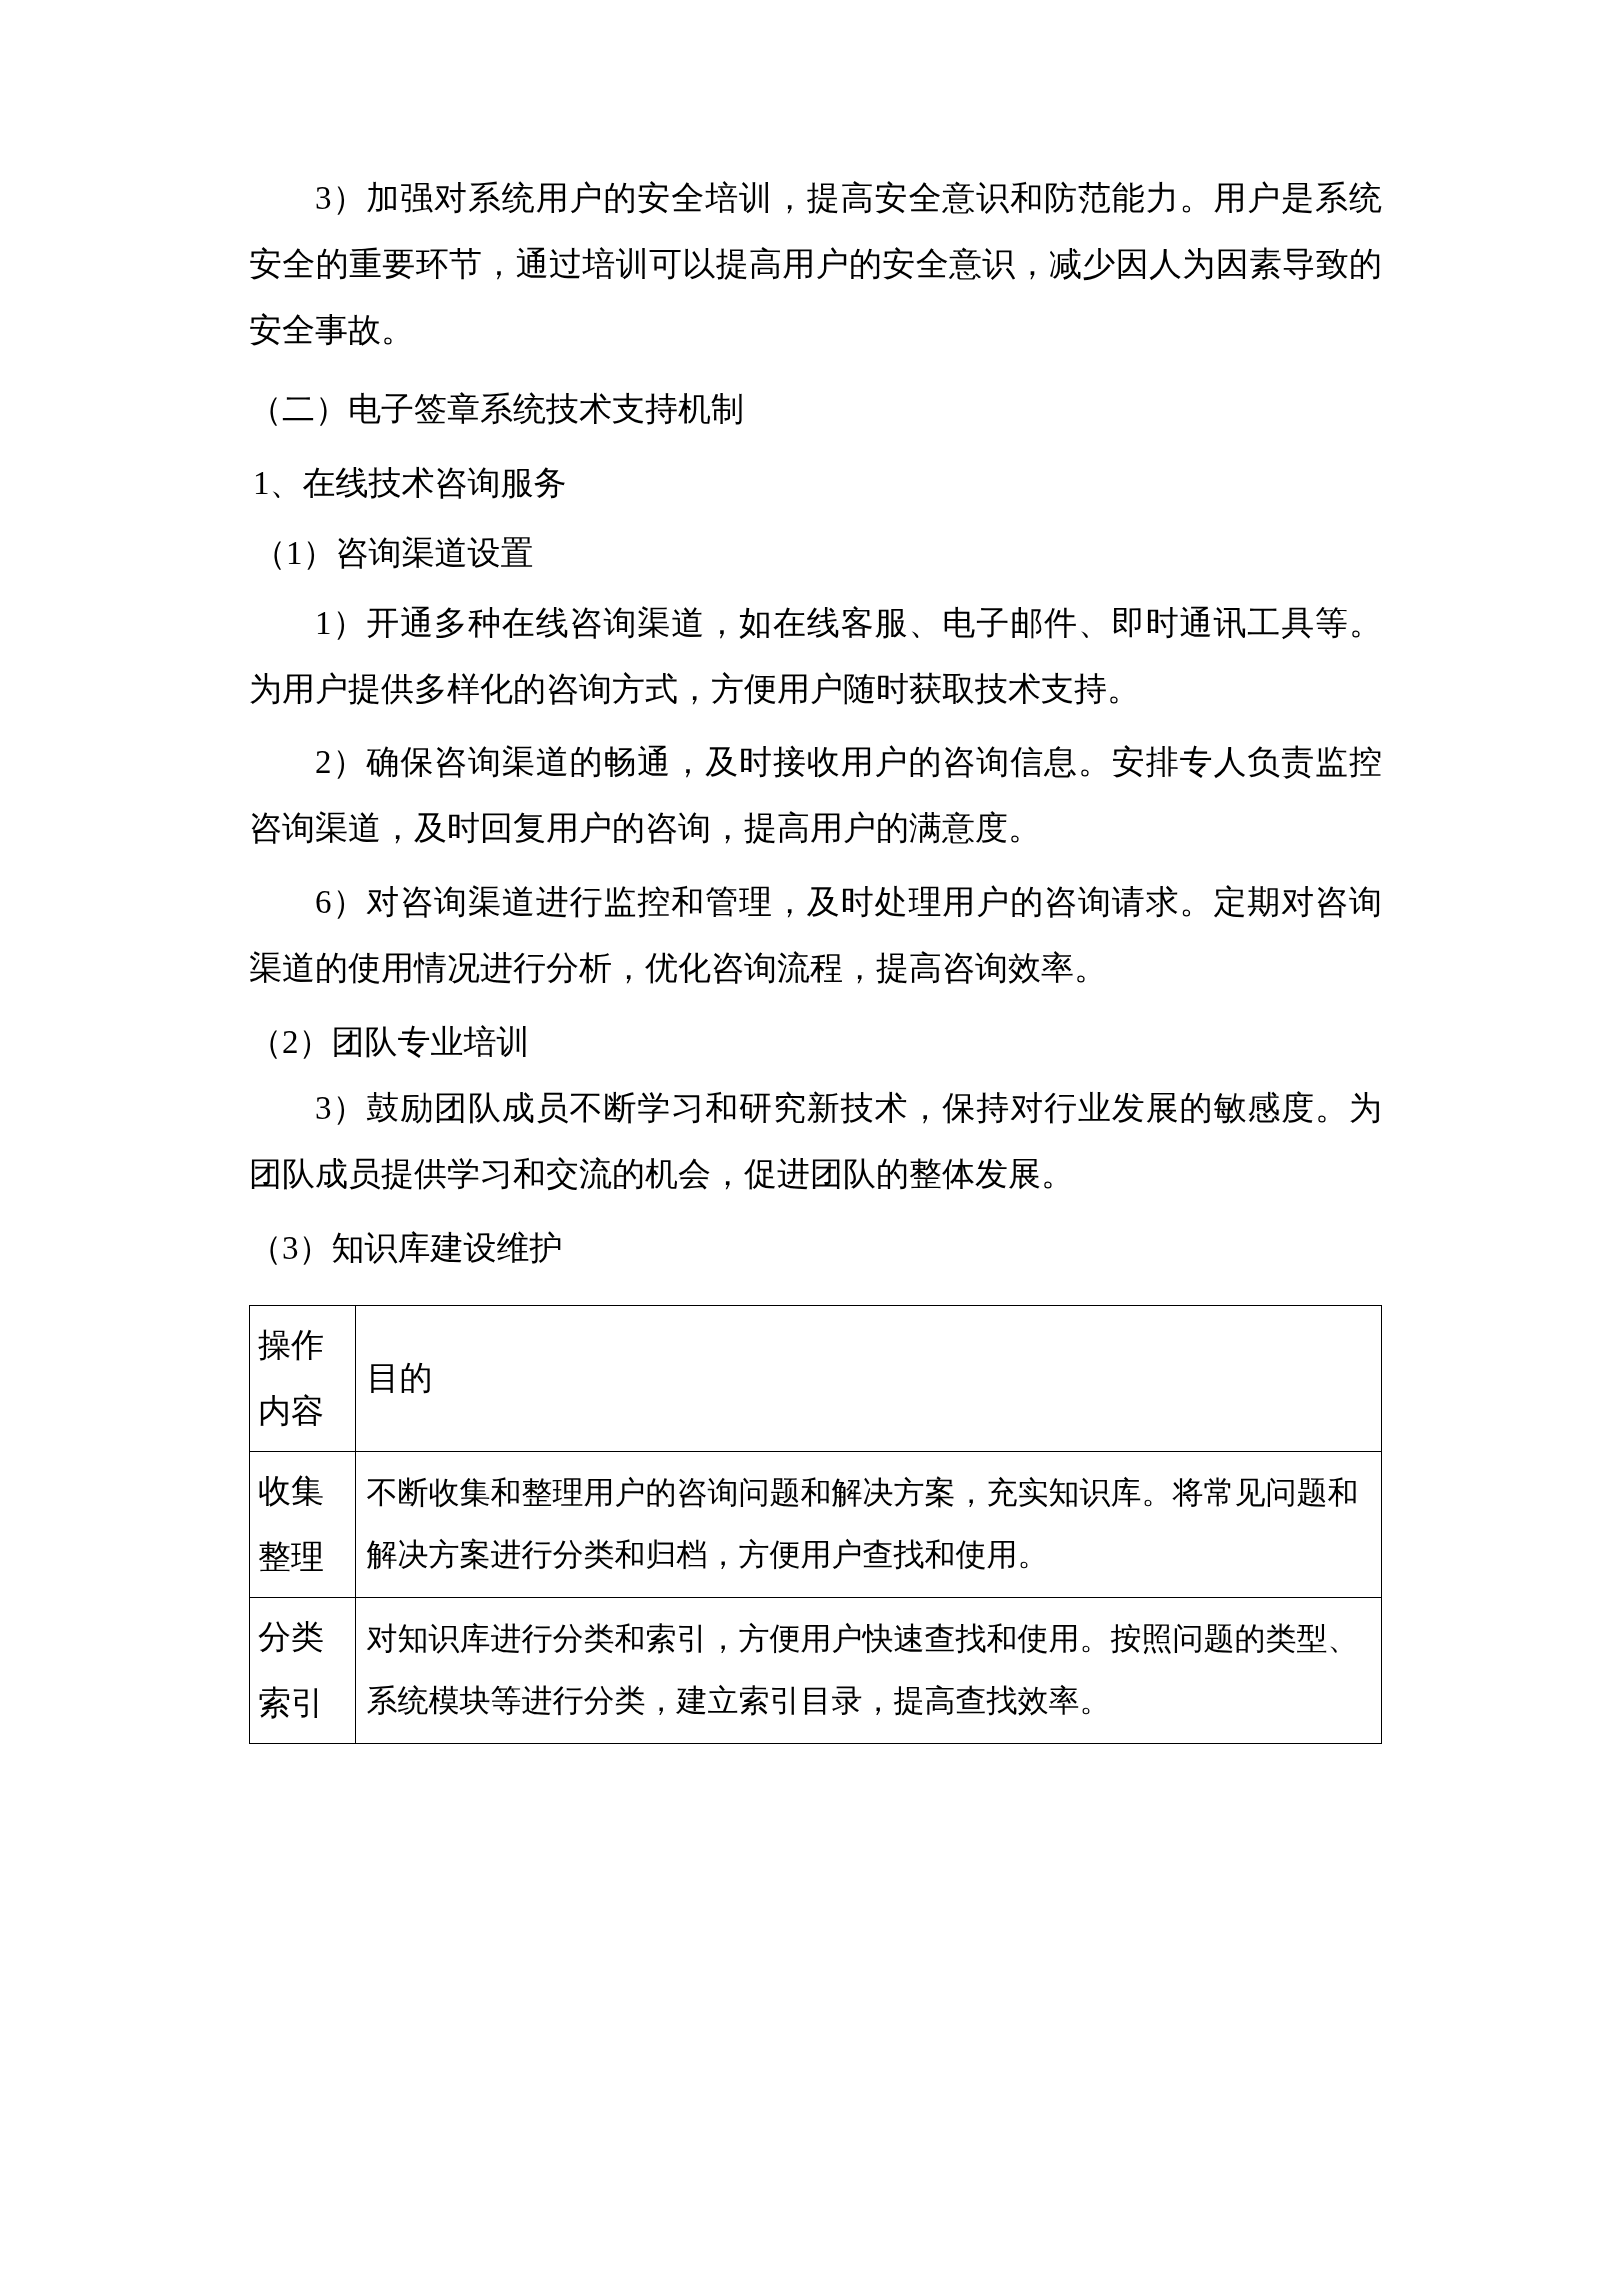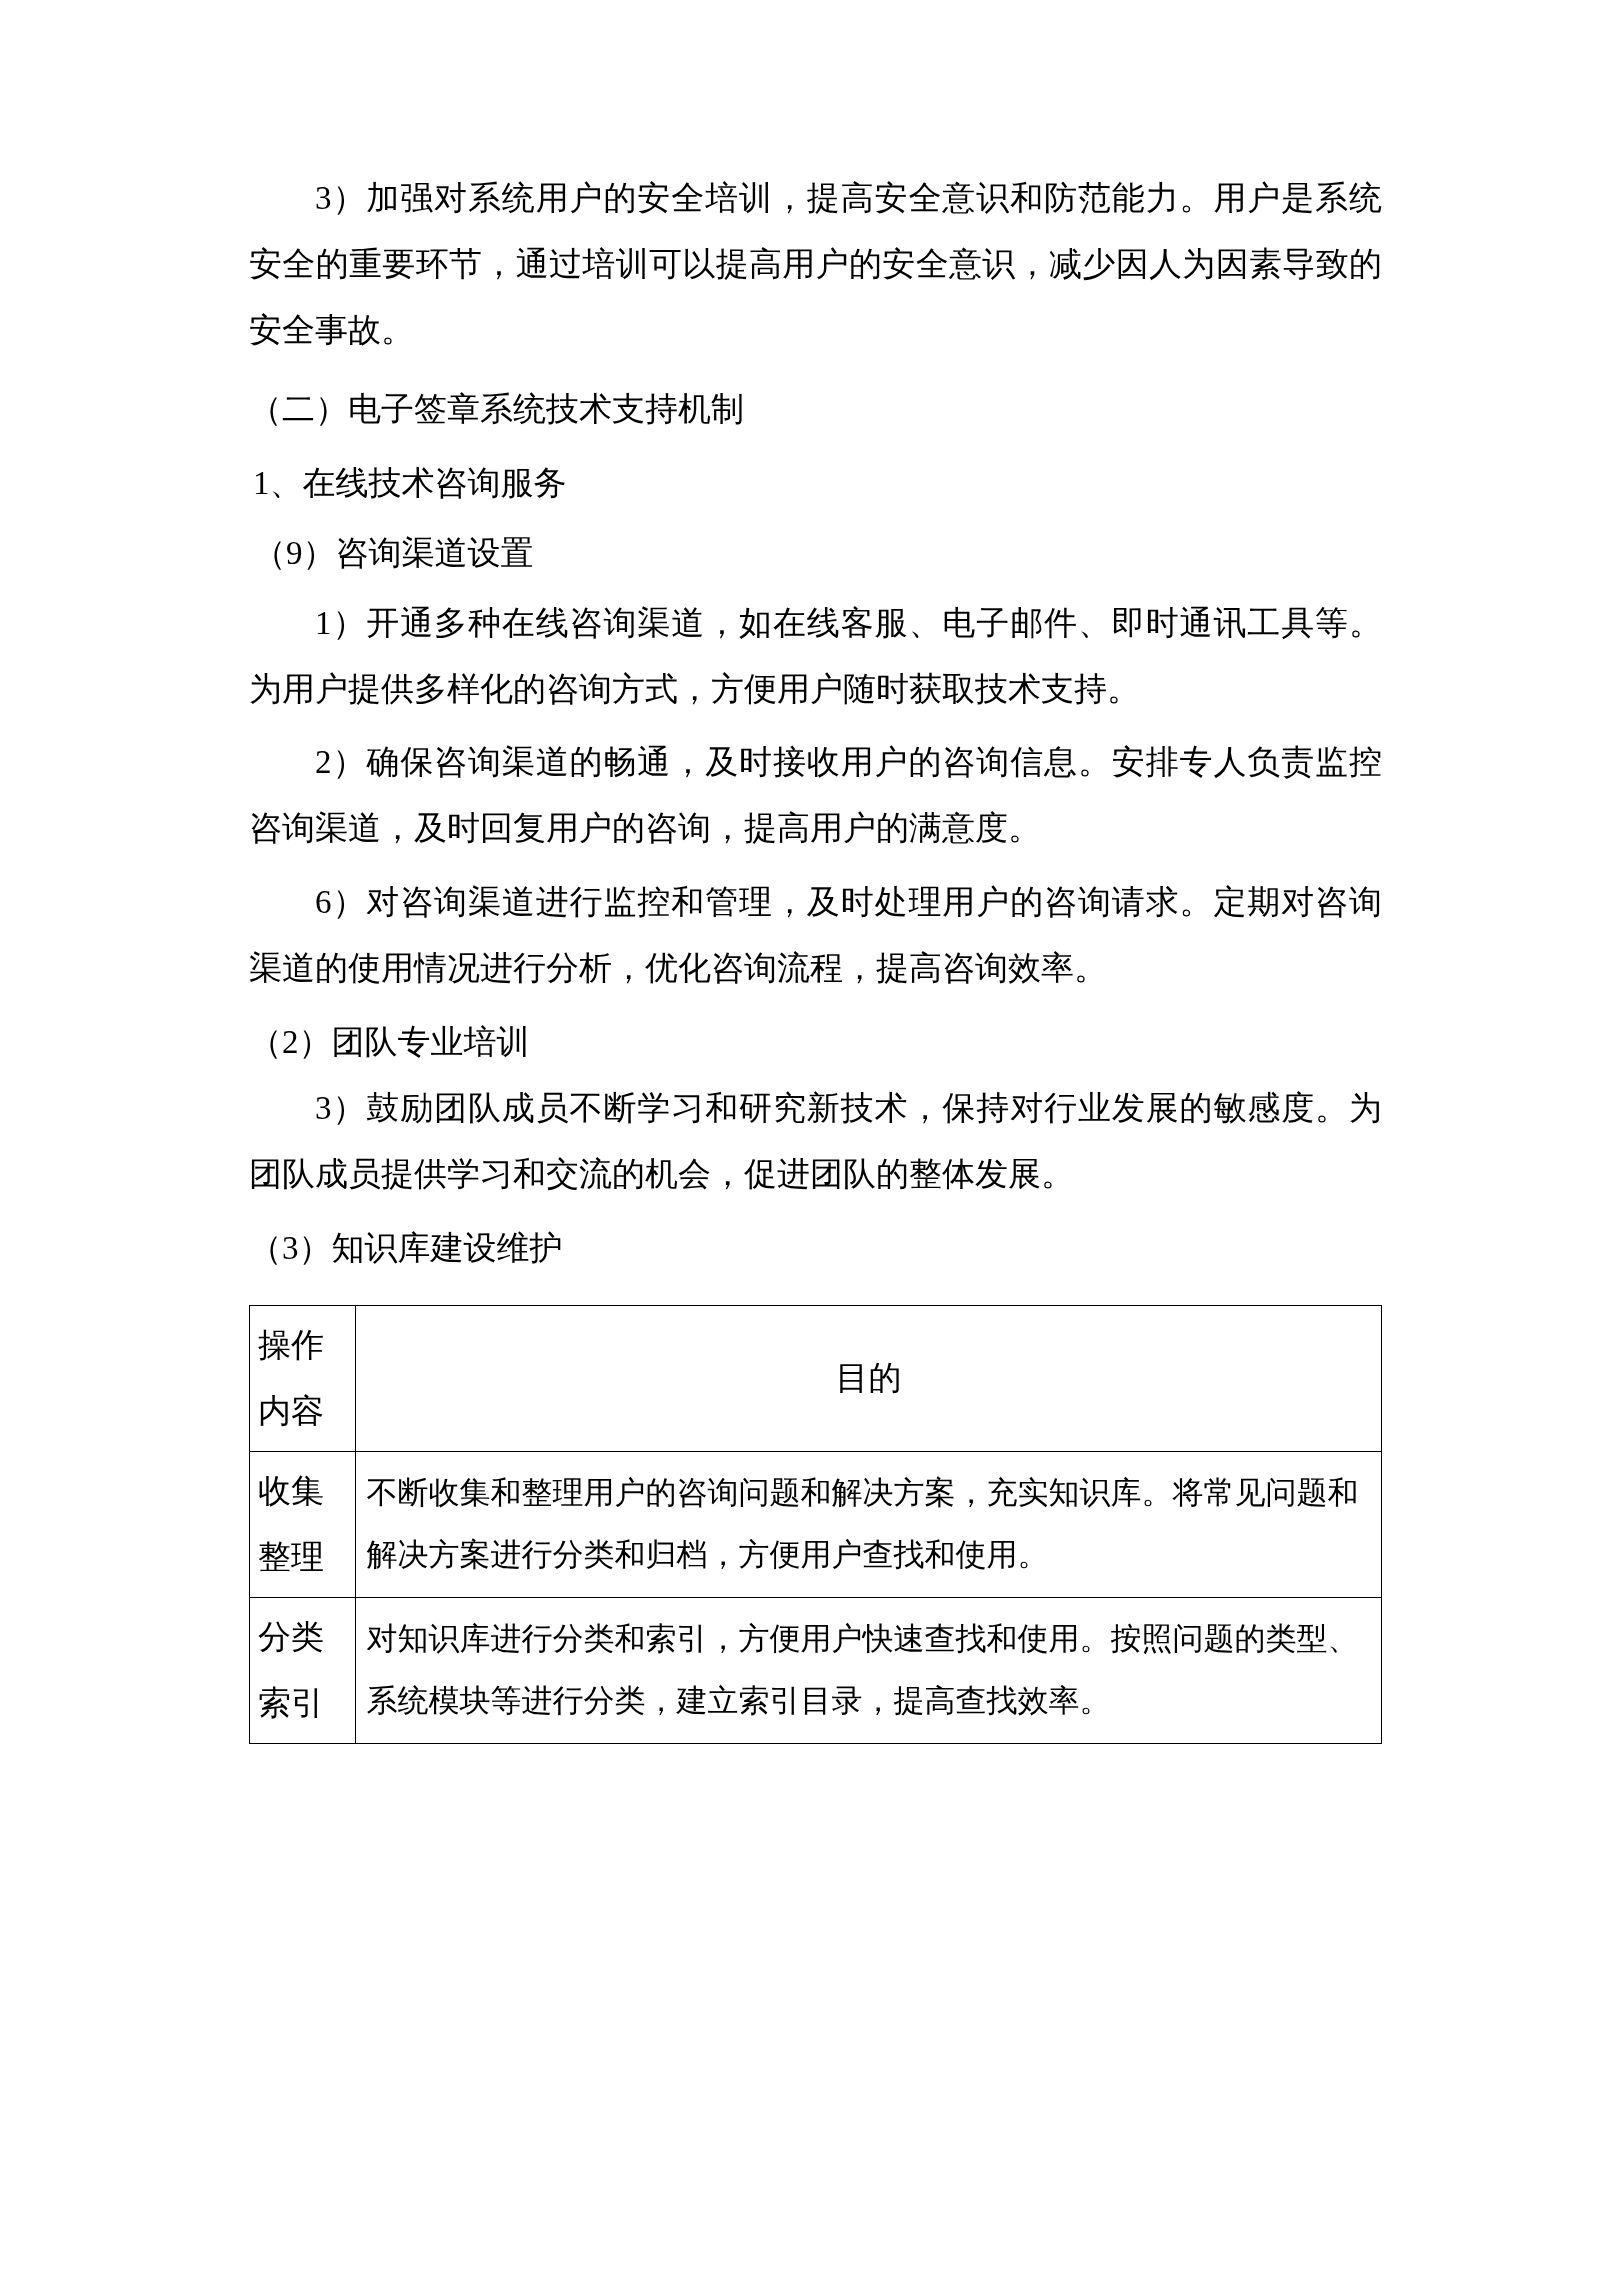--- a/index.html
+++ b/index.html
@@ -60,39 +60,38 @@
     }
     td.purpose-cell {
       padding: 6.5px 10.5px;
       font-size: 31px;
       line-height: 2;
     }
     td.purpose-header {
       padding: 6.5px 10.5px;
       font-size: 33px;
       line-height: 2;
-      text-align: center;
     }
     .cell-line {
       display: block;
     }
   </style>
 </head>
 <body>
 
 <div class="page">
   <div class="content">
 
     <p class="para">3）加强对系统用户的安全培训，提高安全意识和防范能力。用户是系统安全的重要环节，通过培训可以提高用户的安全意识，减少因人为因素导致的安全事故。</p>
 
     <h2 class="section-heading">（二）电子签章系统技术支持机制</h2>
 
     <p class="doc-line">1、在线技术咨询服务</p>
 
-    <p class="doc-line">（9）咨询渠道设置</p>
+    <p class="doc-line">（1）咨询渠道设置</p>
 
     <p class="para">1）开通多种在线咨询渠道，如在线客服、电子邮件、即时通讯工具等。为用户提供多样化的咨询方式，方便用户随时获取技术支持。</p>
 
     <p class="para">2）确保咨询渠道的畅通，及时接收用户的咨询信息。安排专人负责监控咨询渠道，及时回复用户的咨询，提高用户的满意度。</p>
 
     <p class="para">6）对咨询渠道进行监控和管理，及时处理用户的咨询请求。定期对咨询渠道的使用情况进行分析，优化咨询流程，提高咨询效率。</p>
 
     <p class="doc-line sub-title">（2）团队专业培训</p>
 
 

